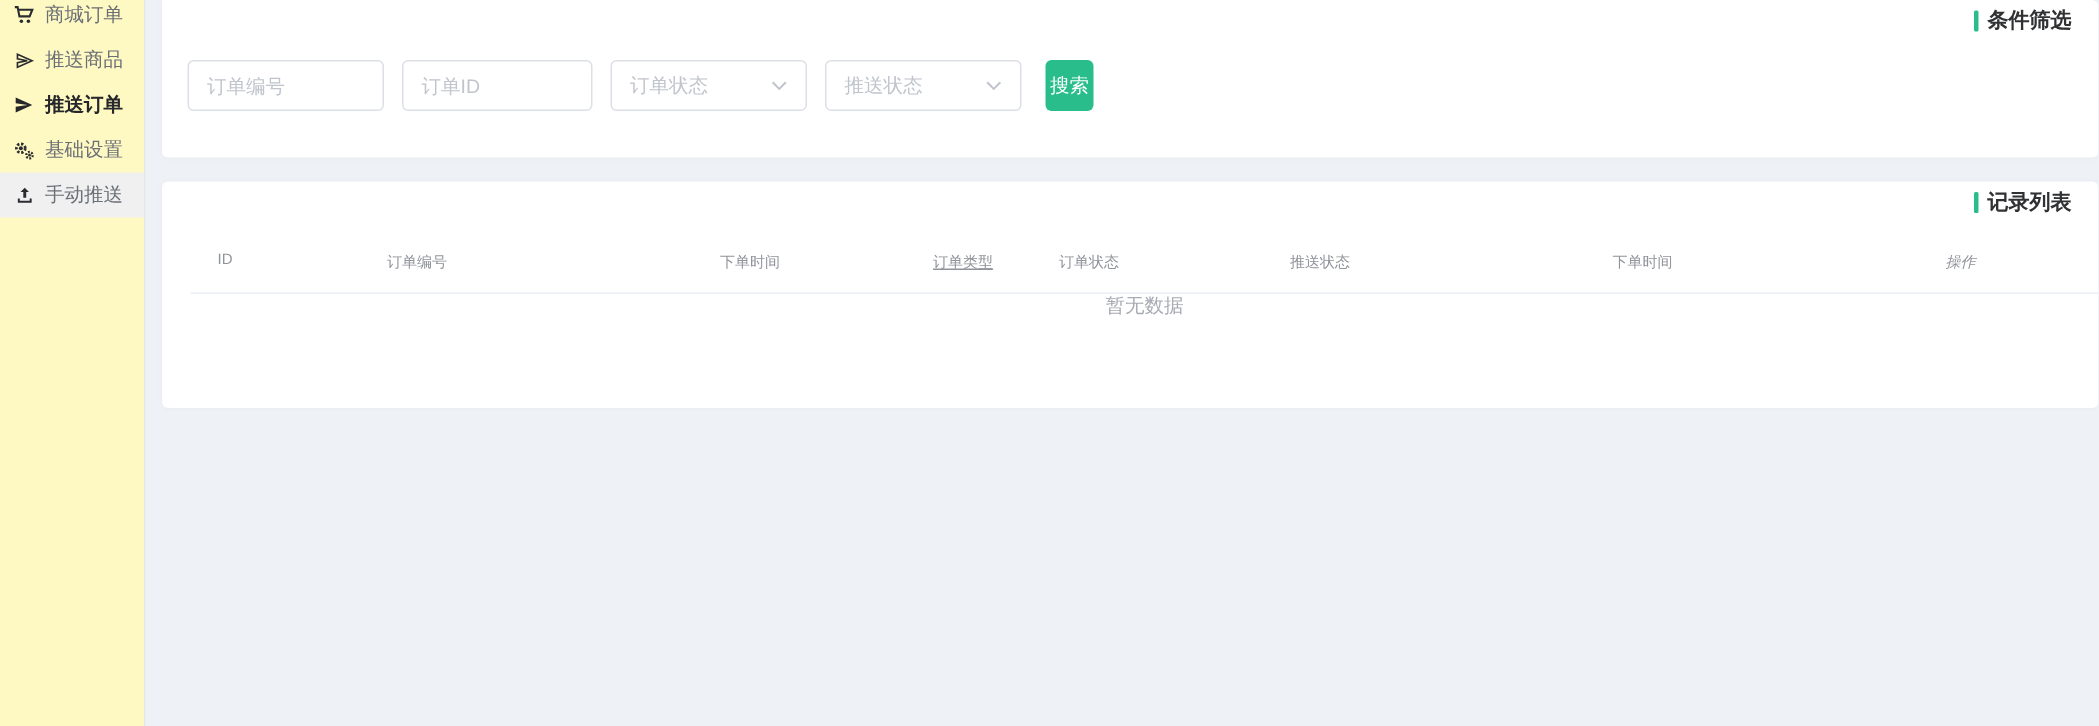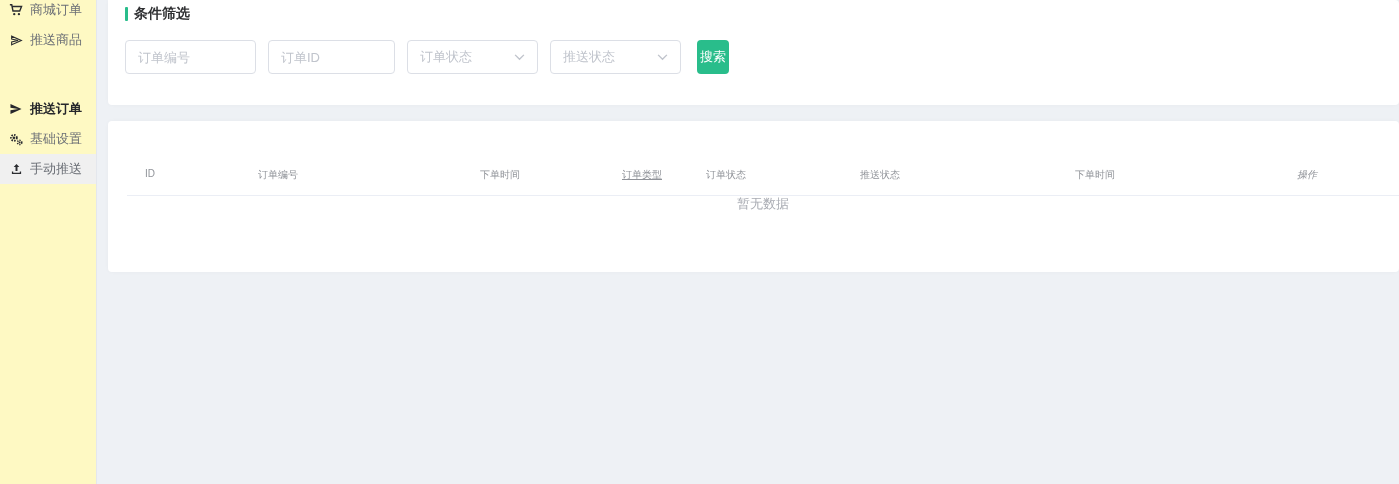--- a/index.html
+++ b/index.html
@@ -19,35 +19,35 @@
     position:absolute; left:0; top:0; bottom:0; width:97px;
     background:#fef9c3; border-right:1px solid #e4e7ed; z-index:5;
   }
   .menu { margin-top:-5px; }
   .menu-item {
     height:30px; display:flex; align-items:center; gap:7px;
     padding-left:9px; cursor:pointer; color:#6b6f76; font-size:13px;
     white-space:nowrap;
   }
   .menu-item .mi { width:14px; height:14px; display:flex; align-items:center; justify-content:center; flex:0 0 14px; }
-  .menu-item.active { color:#26272b; font-weight:bold;margin-top:39px; }
+  .menu-item.active { color:#26272b; font-weight:bold; }
   .menu-item.hovered { background:#f0f0f0; }
 
   
   .main { position:absolute; left:98px; top:0; right:0; bottom:0; }
   .card {
     position:absolute; left:10px; right:0; background:#fff;
     border-radius:4px; box-shadow:0 0 4px rgba(0,0,0,0.03);
   }
   .card-filter { top:0; height:105px; border-top-left-radius:0; }
   .card-table  { top:121px; height:151px; }
 
   .sec-title {
     display:flex; align-items:center; gap:6px;
-    padding:7px 0 0 17px; height:21px;
+    padding:7px 18px 0 17px; height:21px;justify-content:flex-end;
   }
   .sec-title .bar { width:3px; height:14px; background:var(--accent); border-radius:1px; }
   .sec-title .txt { font-size:14px; font-weight:bold; color:#303133; }
 
   
   .filter-row { position:absolute; left:17px; top:40px; display:flex; align-items:center; }
   .f-input, .f-select {
     height:34px; border:1px solid #dcdfe6; border-radius:4px;
     background:#fff; font-size:13px; color:#606266; padding:0 12px;
     margin-right:12px; outline:none;
@@ -167,20 +167,24 @@
           <svg width="11" height="7" viewBox="0 0 12 8">
               <path d="M1 1l5 5 5-5" fill="none" stroke="#c0c4cc" stroke-width="1.6"></path>
             </svg>
         </span>
       </div>
       <button class="btn-search">搜索</button>
     </div>
   </div>
 
   <div class="card card-table">
+    <div class="sec-title">
+      <span class="bar"></span>
+      <span class="txt">记录列表</span>
+    </div>
 
     <div class="thead">
       <span class="th">ID</span>
       <span class="th">订单编号</span>
       <span class="th">下单时间</span>
       <span class="th">订单类型</span>
       <span class="th">订单状态</span>
       <span class="th">推送状态</span>
       <span class="th">下单时间</span>
       <span class="th">操作</span>

